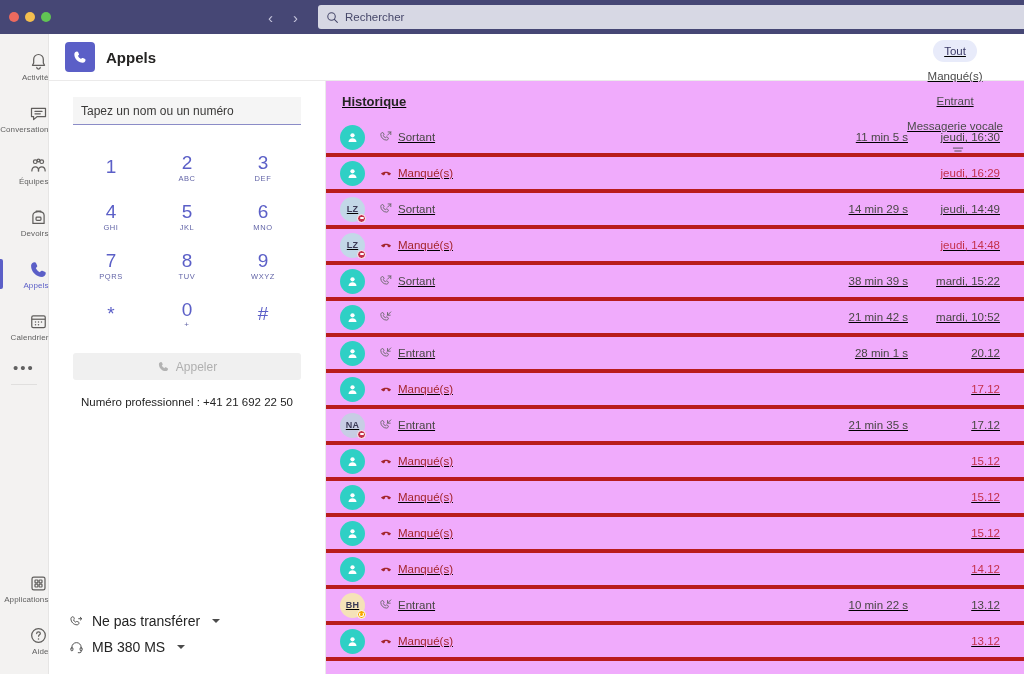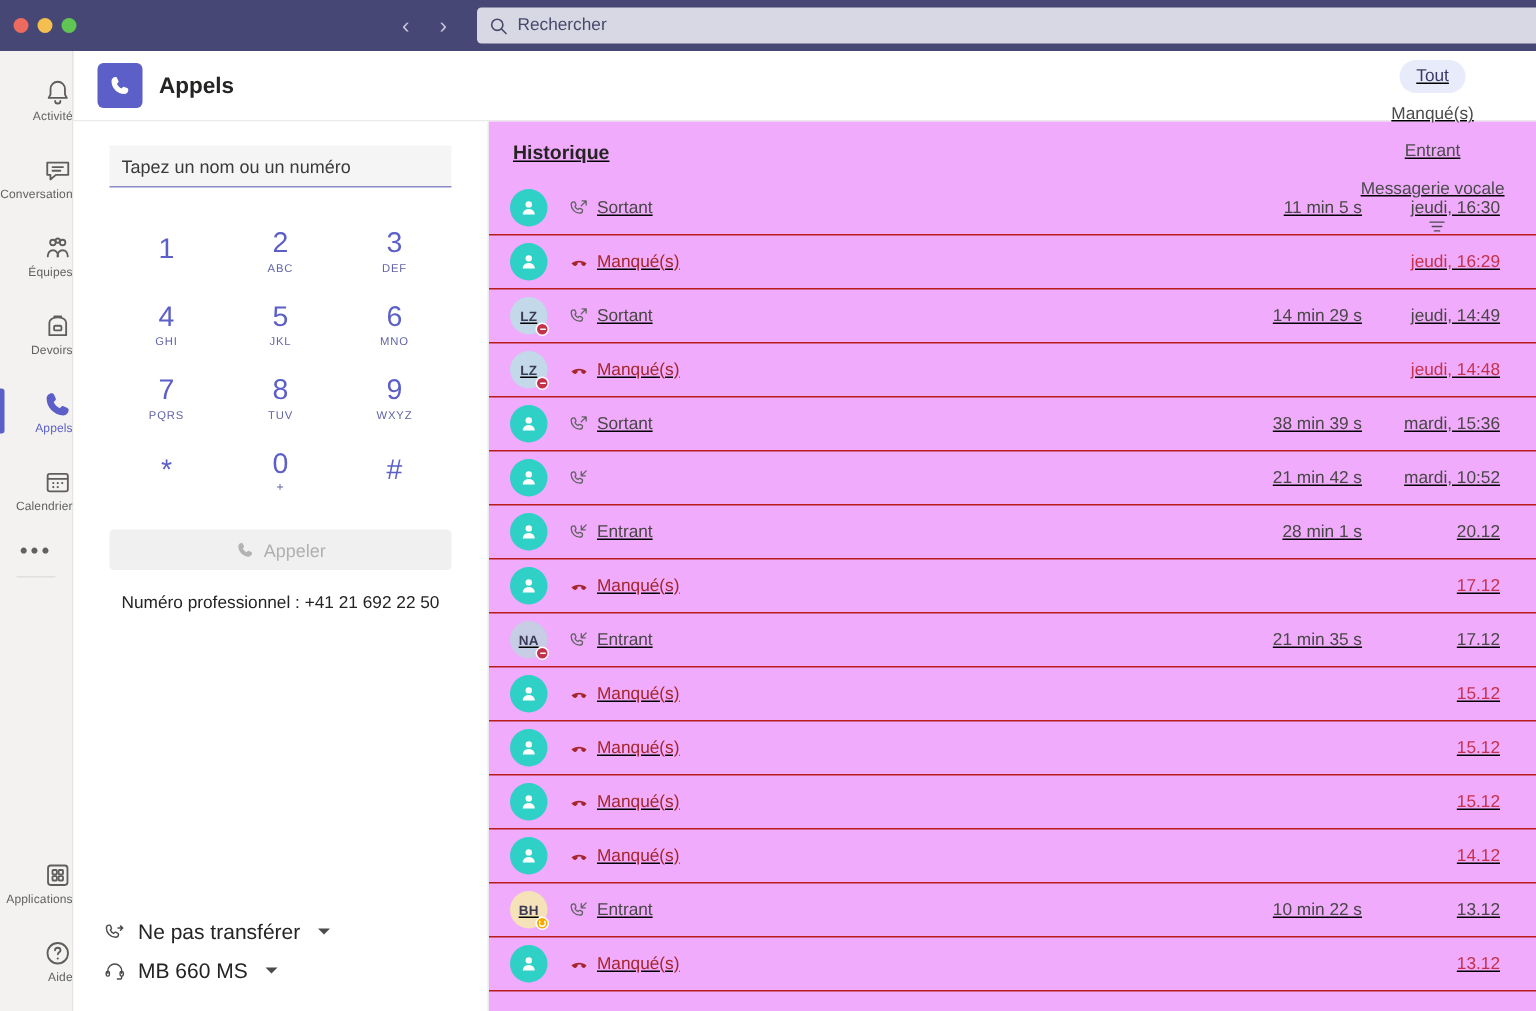--- a/index.html
+++ b/index.html
@@ -140,21 +140,21 @@
     font-size: 11.5px; color: #4b4b4b; cursor: pointer; white-space: nowrap;
   }
   .pill.active { background: #e8ebfa; color: #3b3a66; }
   .filtericon { width: 22px; height: 22px; display: flex; align-items: center; justify-content: center;
     cursor: pointer; margin-left: 5px; }
   .filtericon svg { width: 14px; height: 14px; display: block; color: #4b4b4b; }
 
   .histlist { flex: 1 1 auto; overflow: hidden; }
   .hrow {
     height: 36px; display: flex; align-items: center; padding: 0 24px 0 14px;
-    border-bottom: 1px solid #b91c1c; cursor: pointer; justify-content: center;
+    border-bottom: 4px solid #b91c1c; cursor: pointer; justify-content: center;
   }
   .avatar {
     width: 25px; height: 25px; border-radius: 50%; flex: 0 0 25px; position: relative;
     display: flex; align-items: center; justify-content: center;
     font-size: 9px; font-weight: bold; letter-spacing: .2px;
   }
   .avatar .silh { width: 15px; height: 15px; display: block; color: #fff; }
   .badge {
     position: absolute; right: -1px; bottom: -1px; width: 9px; height: 9px; border-radius: 50%;
     border: 1.5px solid #fff; display: flex; align-items: center; justify-content: center;
@@ -373,21 +373,21 @@
               <span class="fl">Ne pas transférer</span>
               <span class="caret"></span>
             </div>
             <div class="dialfoot-row">
               <svg viewBox="0 0 24 24" fill="none" stroke="currentColor" stroke-width="1.5">
                 <path d="M4.6 14.2v-2.6a7.4 7.4 0 0 1 14.8 0v2.6" stroke-linecap="round"></path>
                 <rect x="2.9" y="12.2" width="3.4" height="5" rx="1.5"></rect>
                 <rect x="17.7" y="12.2" width="3.4" height="5" rx="1.5"></rect>
                 <path d="M19.4 17.2v1.1a2 2 0 0 1-2 2h-2.6" stroke-linecap="round"></path>
               </svg>
-              <span class="fl">MB 660 MS</span>
+              <span class="fl">MB 380 MS</span>
               <span class="caret"></span>
             </div>
           </div>
         </div>
 
         <div class="histpanel">
           <div class="histhdr">
             <div class="histtitle">Historique</div>
             <div class="histfilters">
               <div class="pill active">Tout</div>
@@ -469,21 +469,21 @@
                   </svg>
                 </div>
                 <div class="hcall">
                   <svg viewBox="0 0 24 24" fill="none" stroke="currentColor" stroke-width="1.5">
                     <path d="M6.2 4.4c.7 0 1.1.3 1.4 1l.85 2c.24.6.16 1-.38 1.46l-.78.68c.7 1.7 1.9 2.9 3.6 3.6l.68-.78c.46-.54.86-.62 1.46-.38l2 .85c.7.3 1 .7 1 1.4 0 1.7-1.45 3.1-3.15 3.1-5.3 0-9.8-4.5-9.8-9.8 0-1.7 1.4-3.13 3.12-3.13z"></path>
                     <path d="M14.6 8.9l5.6-5.6M15.6 3.3h4.6v4.6" stroke-linecap="round" stroke-linejoin="round"></path>
                   </svg>
                   <span class="ctxt">Sortant</span>
                 </div>
                 <div class="hdur">38 min 39 s</div>
-                <div class="hdate">mardi, 15:36</div>
+                <div class="hdate">mardi, 15:22</div>
               </div>
               <div class="hrow">
                 <div class="avatar" style="background: rgb(47, 208, 197);">
                   <svg class="silh" viewBox="0 0 24 24" fill="#ffffff">
                     <circle cx="12" cy="8.4" r="3.4"></circle>
                     <path d="M5.6 19.2c0-3.6 2.9-5.9 6.4-5.9s6.4 2.3 6.4 5.9z"></path>
                   </svg>
                 </div>
                 <div class="hcall">
                   <svg viewBox="0 0 24 24" fill="none" stroke="currentColor" stroke-width="1.5">

